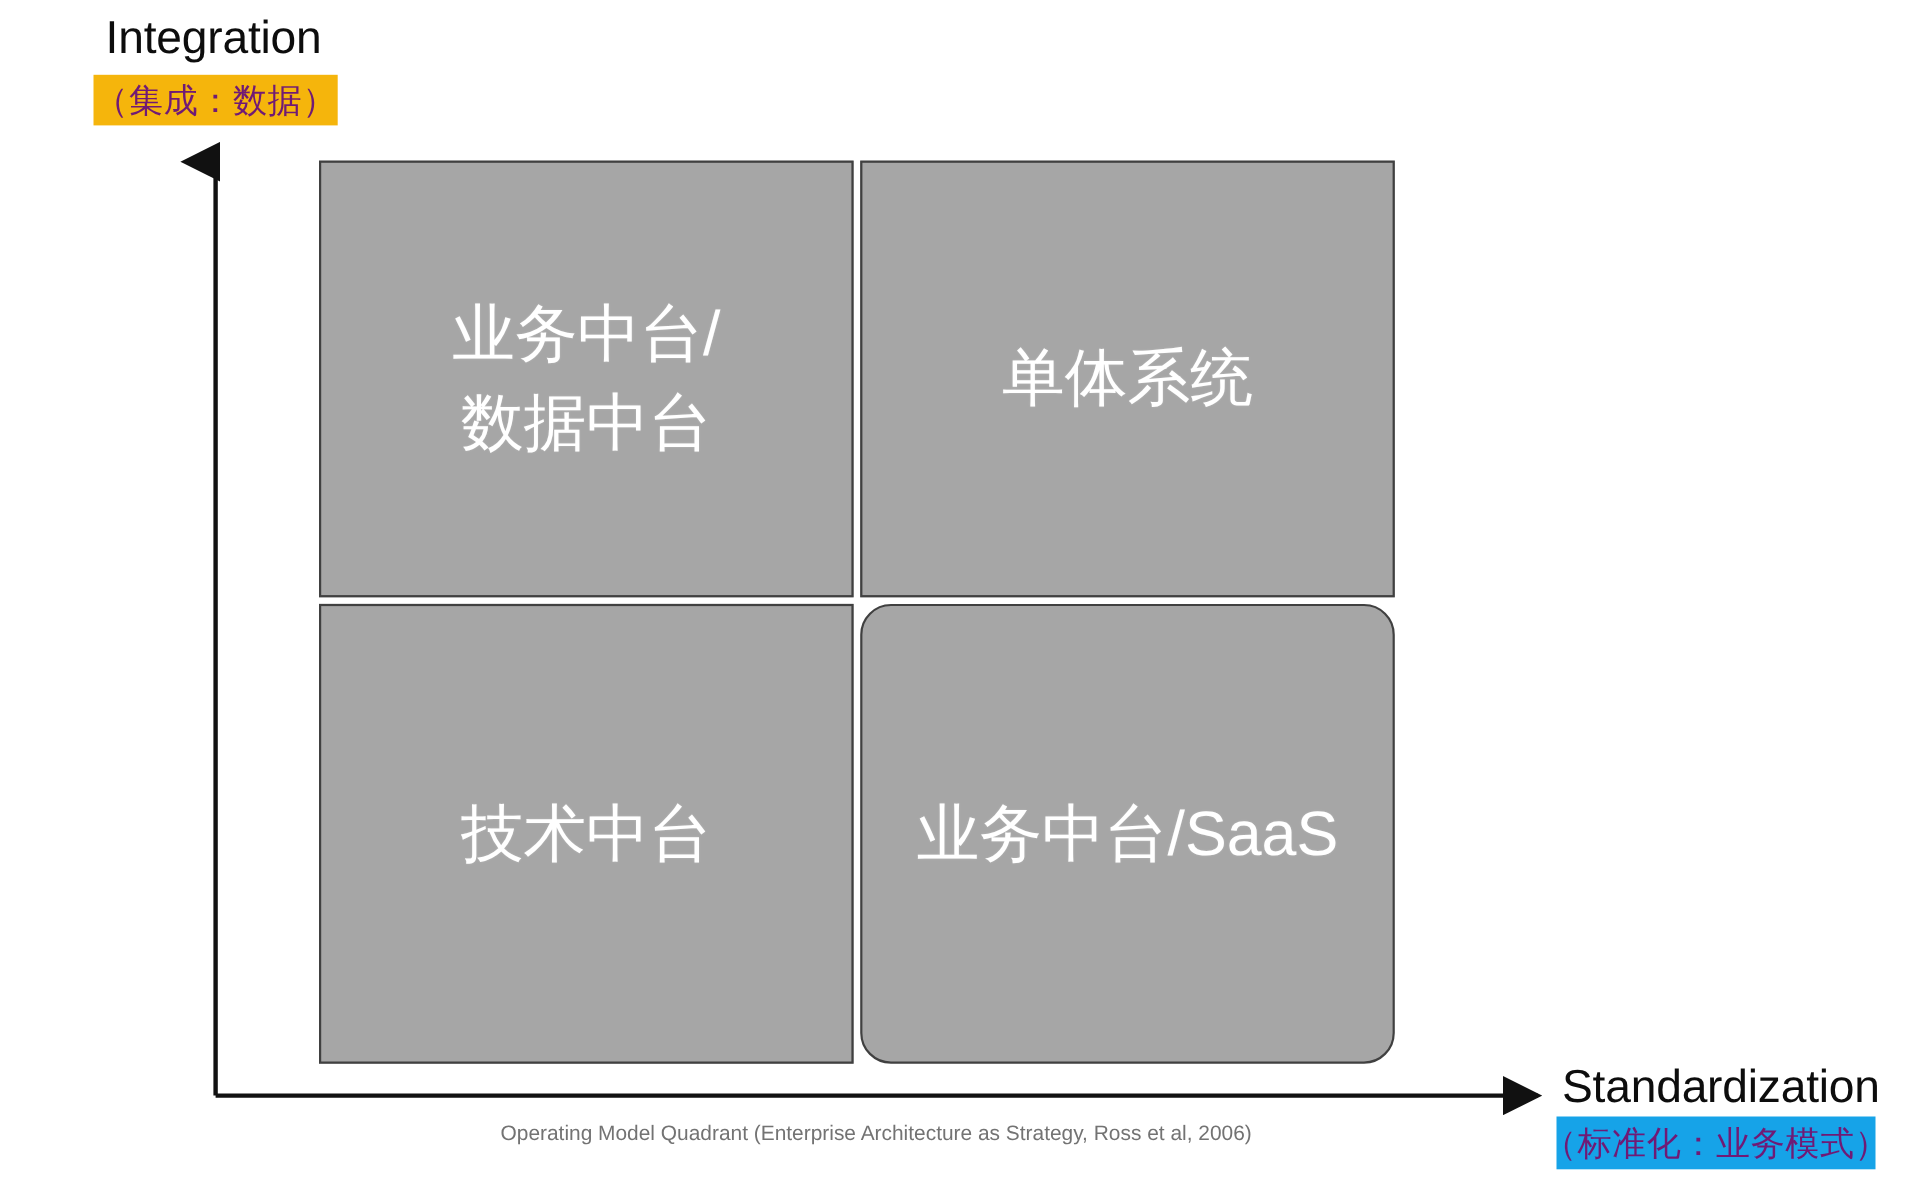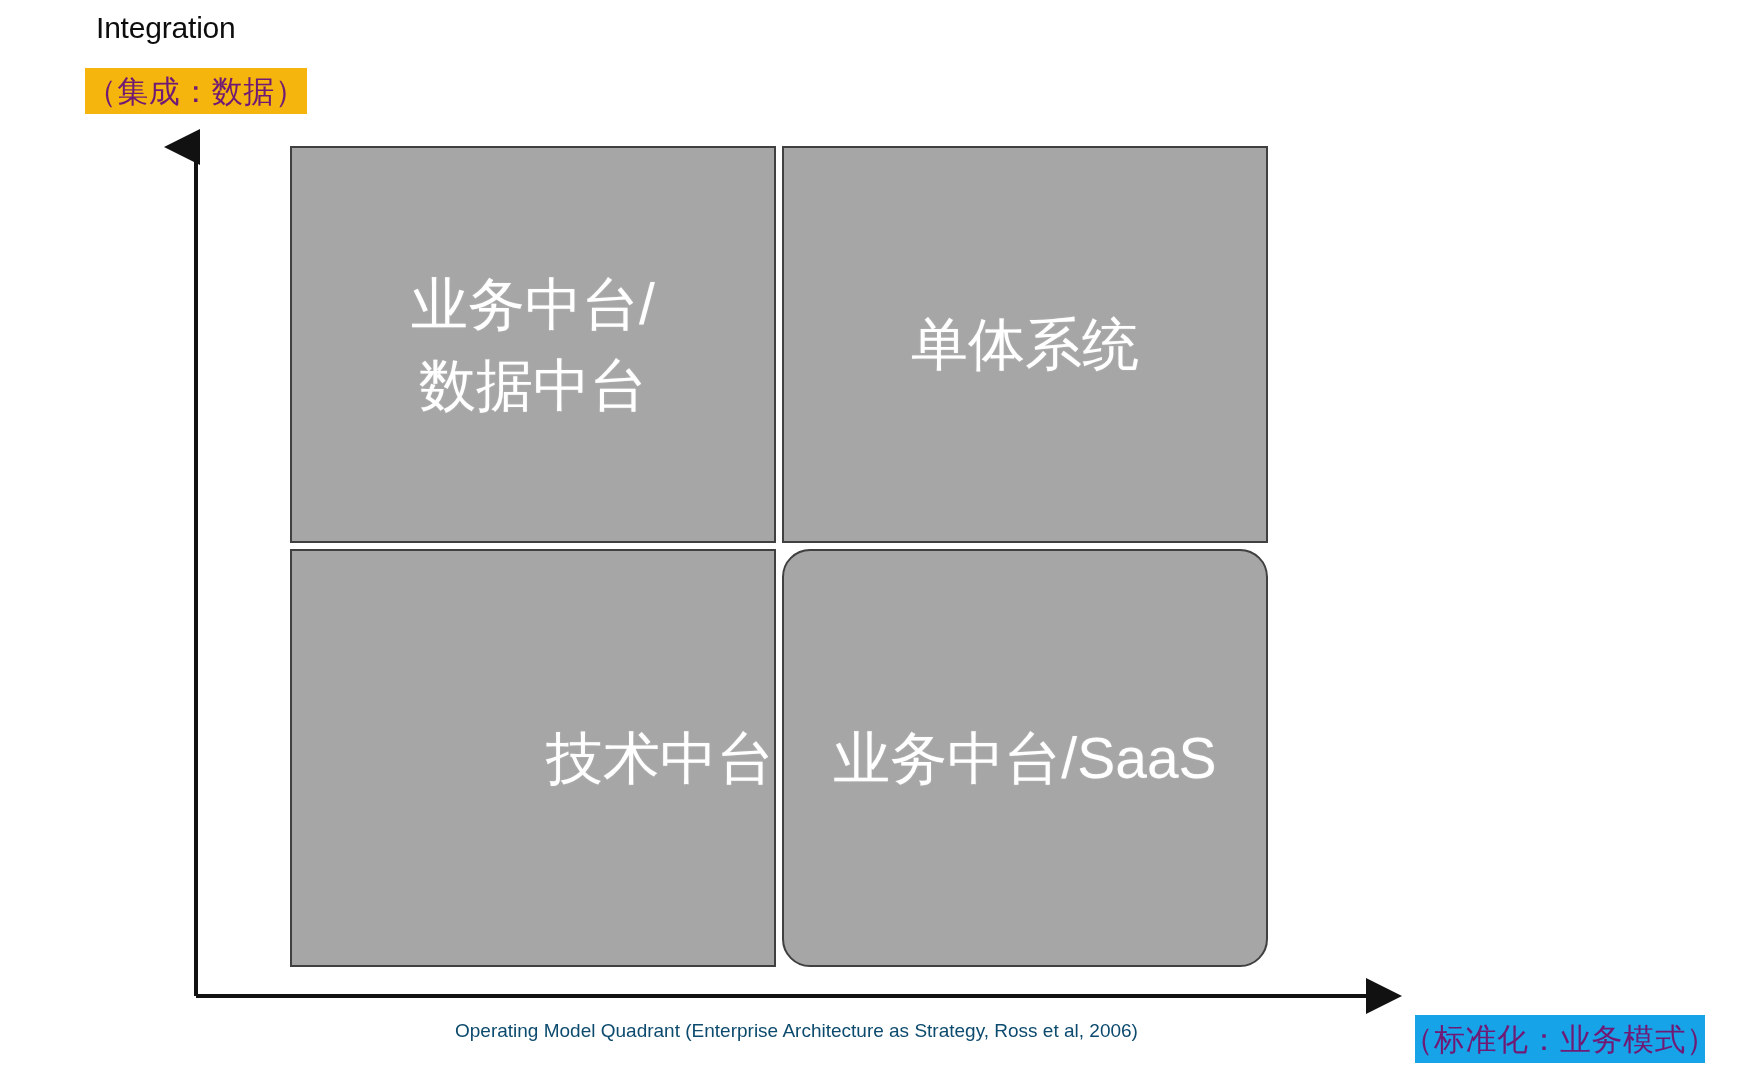--- a/index.html
+++ b/index.html
@@ -16,21 +16,21 @@
     width: 1752px;
     height: 1080px;
     background: #ffffff;
     overflow: hidden;
   }
 
   
   .axis-label {
     position: absolute;
     color: #0d0d0d;
-    font-size: 30px;
+    font-size: 42px;
     line-height: 1;
     letter-spacing: -0.2px;
     white-space: nowrap;
   }
   #y-axis-label { left: 96px; top: 13px; }
   #x-axis-label { left: 1420px; top: 967px; }
 
   .badge {
     position: absolute;
     color: #701a75;
@@ -86,49 +86,50 @@
     align-items: center;
     justify-content: center;
     text-align: center;
     color: #ffffff;
     font-size: 57px;
     line-height: 1.42;
     margin: 0;
   }
   #quadrant-top-left    { margin: 0 3px 3px 0; }
   #quadrant-top-right   { margin: 0 0 3px 3px; }
-  #quadrant-bottom-left { margin: 3px 3px 0 0; justify-content: flex-end; }
+  #quadrant-bottom-left { margin: 3px 3px 0 0; }
   #quadrant-bottom-right{ margin: 3px 0 0 3px; border-radius: 28px; }
 
   .quadrant-text {
     white-space: pre-line;
     text-shadow: 0 0 2px rgba(255,255,255,0.25);
   }
 
   
   #caption {
     position: absolute;
     left: 455px;
     top: 1020px;
     width: 660px;
     text-align: center;
     font-size: 19px;
-    color: #0c4a6e;
+    color: #737373;
     white-space: nowrap;
   }
 </style>
 </head>
 <body>
 
 <div id="slide">
 
   <div class="axis-label" id="y-axis-label">Integration</div>
 
   <div class="badge" id="y-axis-badge">（集成：数据）</div>
 
+  <div class="axis-label" id="x-axis-label">Standardization</div>
 
   <div class="badge" id="x-axis-badge">（标准化：业务模式）</div>
 
   <svg id="axes" viewBox="0 0 1752 1080" xmlns="http://www.w3.org/2000/svg">
     <defs>
       <marker id="arrow-up" markerWidth="9" markerHeight="9" refX="4.5" refY="8" orient="auto" markerUnits="strokeWidth">
         <path d="M4.5,0 L9,9 L0,9 Z" fill="#111111"></path>
       </marker>
       <marker id="arrow-right" markerWidth="9" markerHeight="9" refX="8" refY="4.5" orient="auto" markerUnits="strokeWidth">
         <path d="M0,0 L9,4.5 L0,9 Z" fill="#111111"></path>

